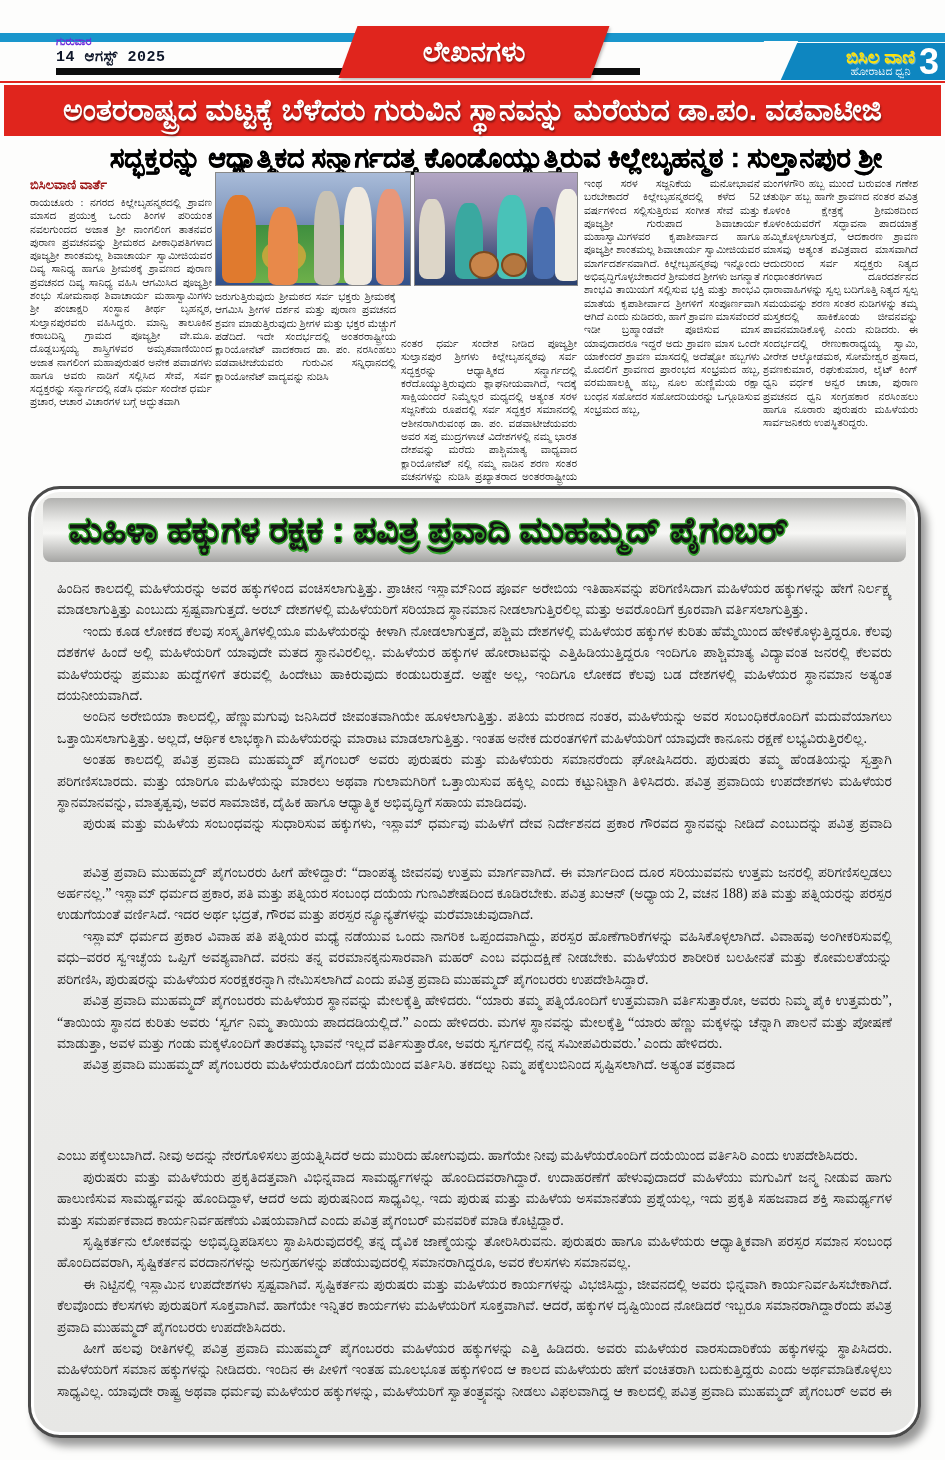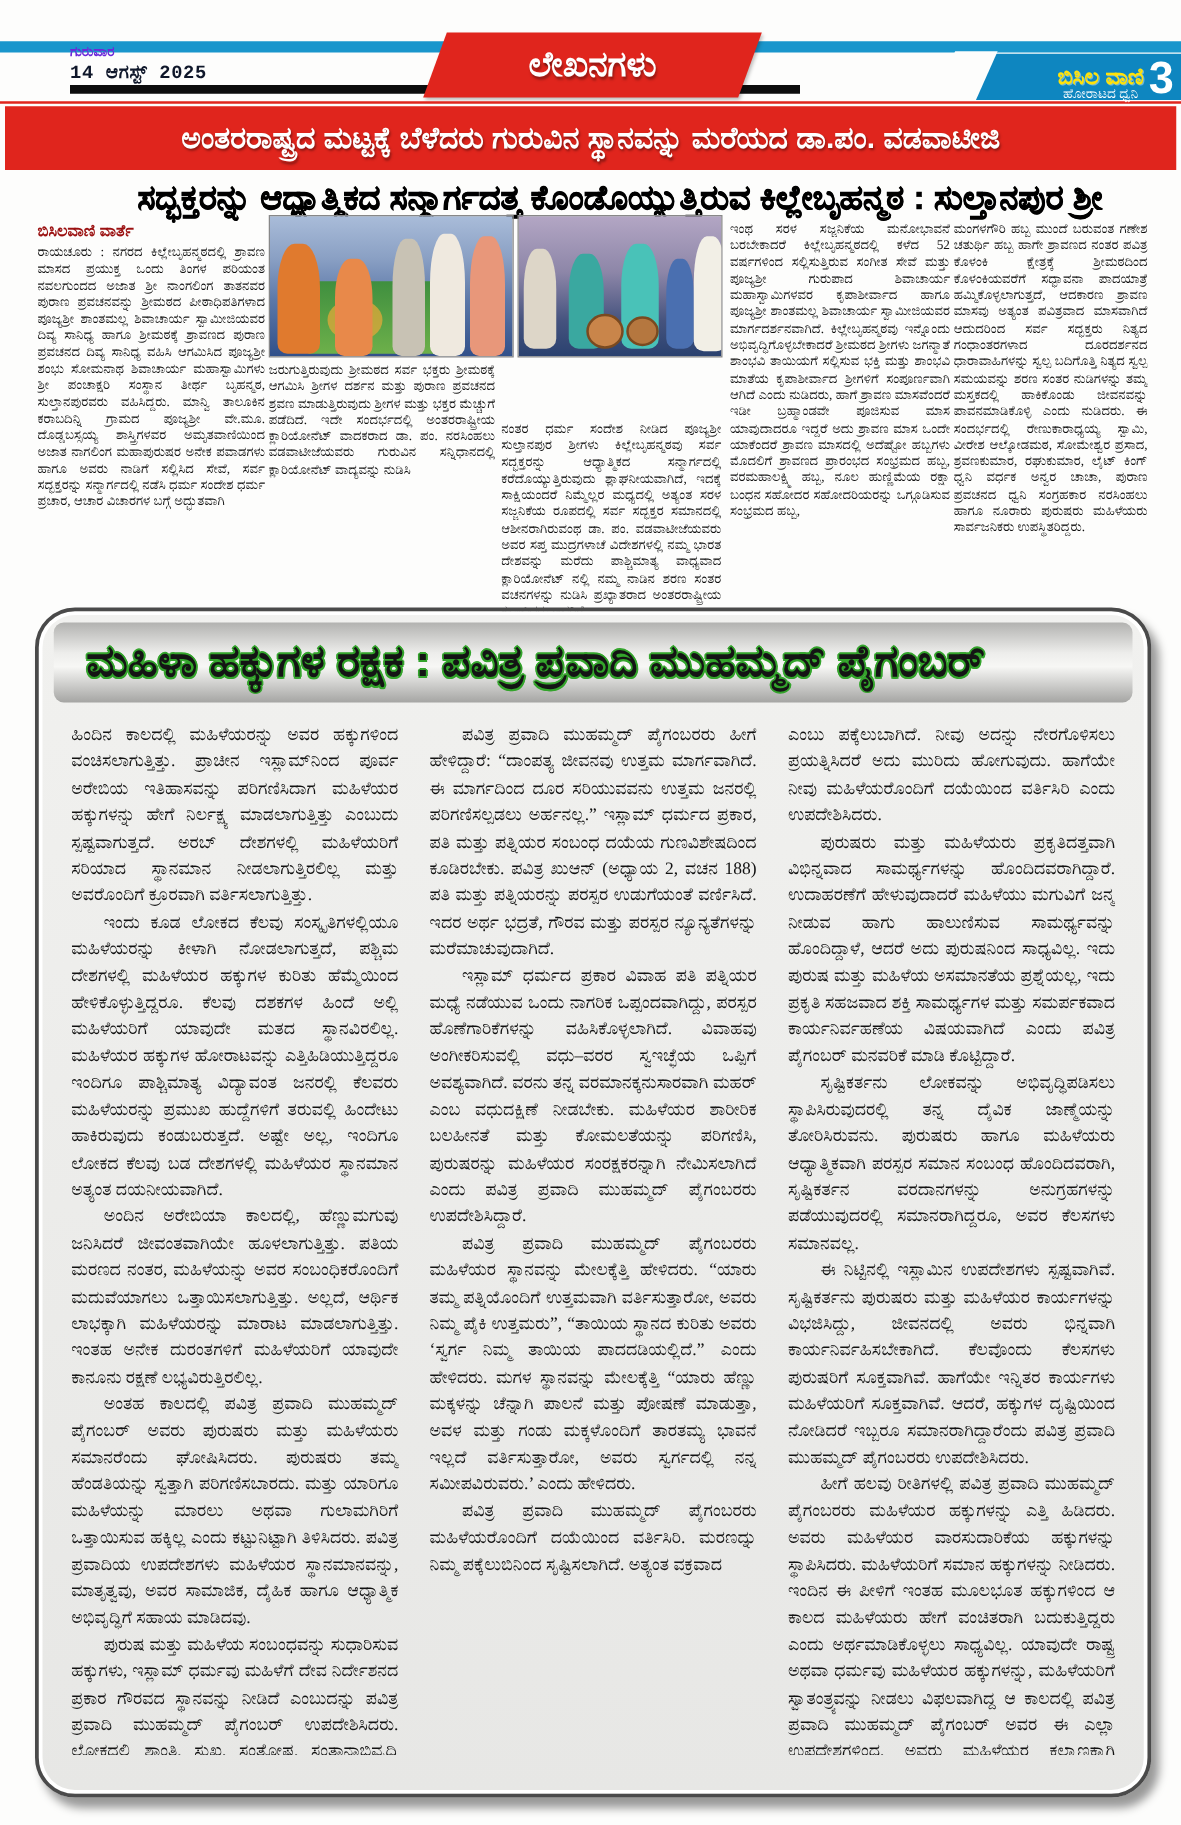--- a/index.html
+++ b/index.html
@@ -10,34 +10,34 @@
   .date-block{position:absolute;left:56px;top:36px;width:150px;}
   .weekday{color:#6d28d9;font-weight:bold;font-size:11px;font-family:Liberation Mono, monospace;}
   .date{color:#0f172a;font-weight:bold;font-size:15px;letter-spacing:.5px;font-family:Liberation Mono, monospace;}
   .black-bar{position:absolute;left:56px;top:68px;width:584px;height:7px;background:#0d0d0d;}
   .section-flag{position:absolute;left:348px;top:26px;width:252px;height:52px;background:#e0251d;
         transform:skewX(-20deg);display:flex;align-items:center;justify-content:center;
         box-shadow:2px 2px 3px rgba(0,0,0,.25);}
   .section-flag span{transform:skewX(20deg);color:#fff;font-weight:bold;font-size:28px;
         font-family:"Liberation Sans",sans-serif;text-shadow:1px 2px 2px rgba(0,0,0,.35);}
   .masthead{position:absolute;right:0;top:43px;width:176px;height:37px;background:#0e86c0;
-        display:flex;align-items:flex-end;justify-content:flex-end;padding-right:6px;box-sizing:border-box;}
+        display:flex;align-items:center;justify-content:flex-end;padding-right:6px;box-sizing:border-box;}
   .masthead::before{content:"";position:absolute;left:-14px;top:-2px;width:34px;height:41px;
         background:#fdfdfc;transform:skewX(-24deg);}
   .m-left{display:flex;flex-direction:column;align-items:center;z-index:1;}
   .m-title{color:#ffe20a;font-weight:bold;font-size:18px;font-family:"Liberation Sans",sans-serif;
         text-shadow:1px 1px 0 #ffffff66;line-height:18px;}
   .m-tag{color:#fff;font-size:11px;font-family:Liberation Serif, serif;line-height:10px;}
   .m-page{color:#fff;font-weight:bold;font-size:36px;font-family:"Liberation Sans",sans-serif;
         line-height:36px;margin-left:4px;z-index:1;}
   .red-rule{position:absolute;left:0;top:81px;width:945px;height:2px;background:#e0251d;}
   
   .main-headline{position:absolute;left:4px;top:85px;width:937px;height:51px;background:#e0251d;
         display:flex;align-items:center;justify-content:center;}
-  .main-headline span{color:#fff;font-weight:bold;font-size:24px;font-family:"Liberation Sans",sans-serif;
+  .main-headline span{color:#fff;font-weight:bold;font-size:30px;font-family:"Liberation Sans",sans-serif;
         text-shadow:1px 2px 2px rgba(0,0,0,.4);white-space:nowrap;}
   .sub-headline{position:absolute;left:4px;top:139px;width:937px;height:38px;display:flex;
         align-items:center;justify-content:center;}
   .sub-headline span{color:#000;font-weight:bold;font-size:27px;font-family:"Liberation Sans",sans-serif;
         white-space:nowrap;margin-left:47px;-webkit-text-stroke:.5px #000;}
   
   .byline{position:absolute;left:30px;top:177px;color:#9b1111;font-weight:bold;font-size:13px;
         font-family:"Liberation Sans",sans-serif;}
   .a1col{position:absolute;font-size:10.6px;line-height:13.3px;text-align:justify;overflow:hidden;}
   .a1col p{margin:0;}
@@ -59,21 +59,21 @@
         background:linear-gradient(180deg,#f1f1ef 0%,#e7e7e5 100%);
         border:3px solid #4a4a4a;border-radius:32px;
         box-shadow:6px 8px 8px rgba(0,0,0,.4), inset 0 0 0 3px #fff;}
   .a2banner{margin:9px 12px 0;height:64px;border-radius:8px;
         background:linear-gradient(180deg,#b2b2b0 0%,#ededeb 38%,#f7f7f5 55%,#a5a5a3 100%);
         display:flex;align-items:center;justify-content:flex-start;padding-left:26px;}
   .a2banner span{font-weight:800;font-size:35px;color:#141414;font-family:"Liberation Sans",sans-serif;
         white-space:nowrap;
         text-shadow:1.5px 0 0 #34a42c,-1.5px 0 0 #34a42c,0 1.5px 0 #34a42c,0 -1.5px 0 #34a42c,
                     1px 1px 0 #34a42c,-1px -1px 0 #34a42c,1px -1px 0 #34a42c,-1px 1px 0 #34a42c;}
-  .a2cols{display:flex;gap:25px;padding:16px 26px 0;height:842px;overflow:hidden;box-sizing:border-box;}
+  .a2cols{display:flex;gap:25px;padding:16px 26px 0;height:842px;overflow:hidden;box-sizing:border-box;flex-direction:column;}
   .a2col{flex:1;font-size:14px;line-height:21.4px;text-align:justify;overflow:hidden;}
   .a2col p{margin:0;text-indent:26px;}
   .a2col p.noindent{text-indent:0;}
 </style>
 </head>
 <body>
 
 <div id="page">
 
   <div class="blue-stripe"></div>
@@ -150,21 +150,21 @@
         <p class="noindent">ಹಿಂದಿನ ಕಾಲದಲ್ಲಿ ಮಹಿಳೆಯರನ್ನು ಅವರ ಹಕ್ಕುಗಳಿಂದ ವಂಚಿಸಲಾಗುತ್ತಿತ್ತು. ಪ್ರಾಚೀನ ಇಸ್ಲಾಮ್‌ನಿಂದ ಪೂರ್ವ ಅರೇಬಿಯ ಇತಿಹಾಸವನ್ನು ಪರಿಗಣಿಸಿದಾಗ ಮಹಿಳೆಯರ ಹಕ್ಕುಗಳನ್ನು ಹೇಗೆ ನಿರ್ಲಕ್ಷ್ಯ ಮಾಡಲಾಗುತ್ತಿತ್ತು ಎಂಬುದು ಸ್ಪಷ್ಟವಾಗುತ್ತದೆ. ಅರಬ್ ದೇಶಗಳಲ್ಲಿ ಮಹಿಳೆಯರಿಗೆ ಸರಿಯಾದ ಸ್ಥಾನಮಾನ ನೀಡಲಾಗುತ್ತಿರಲಿಲ್ಲ ಮತ್ತು ಅವರೊಂದಿಗೆ ಕ್ರೂರವಾಗಿ ವರ್ತಿಸಲಾಗುತ್ತಿತ್ತು.</p>
         <p>ಇಂದು ಕೂಡ ಲೋಕದ ಕೆಲವು ಸಂಸ್ಕೃತಿಗಳಲ್ಲಿಯೂ ಮಹಿಳೆಯರನ್ನು ಕೀಳಾಗಿ ನೋಡಲಾಗುತ್ತದೆ, ಪಶ್ಚಿಮ ದೇಶಗಳಲ್ಲಿ ಮಹಿಳೆಯರ ಹಕ್ಕುಗಳ ಕುರಿತು ಹೆಮ್ಮೆಯಿಂದ ಹೇಳಿಕೊಳ್ಳುತ್ತಿದ್ದರೂ. ಕೆಲವು ದಶಕಗಳ ಹಿಂದೆ ಅಲ್ಲಿ ಮಹಿಳೆಯರಿಗೆ ಯಾವುದೇ ಮತದ ಸ್ಥಾನವಿರಲಿಲ್ಲ. ಮಹಿಳೆಯರ ಹಕ್ಕುಗಳ ಹೋರಾಟವನ್ನು ಎತ್ತಿಹಿಡಿಯುತ್ತಿದ್ದರೂ ಇಂದಿಗೂ ಪಾಶ್ಚಿಮಾತ್ಯ ವಿದ್ಯಾವಂತ ಜನರಲ್ಲಿ ಕೆಲವರು ಮಹಿಳೆಯರನ್ನು ಪ್ರಮುಖ ಹುದ್ದೆಗಳಿಗೆ ತರುವಲ್ಲಿ ಹಿಂದೇಟು ಹಾಕಿರುವುದು ಕಂಡುಬರುತ್ತದೆ. ಅಷ್ಟೇ ಅಲ್ಲ, ಇಂದಿಗೂ ಲೋಕದ ಕೆಲವು ಬಡ ದೇಶಗಳಲ್ಲಿ ಮಹಿಳೆಯರ ಸ್ಥಾನಮಾನ ಅತ್ಯಂತ ದಯನೀಯವಾಗಿದೆ.</p>
         <p>ಅಂದಿನ ಅರೇಬಿಯಾ ಕಾಲದಲ್ಲಿ, ಹೆಣ್ಣುಮಗುವು ಜನಿಸಿದರೆ ಜೀವಂತವಾಗಿಯೇ ಹೂಳಲಾಗುತ್ತಿತ್ತು. ಪತಿಯ ಮರಣದ ನಂತರ, ಮಹಿಳೆಯನ್ನು ಅವರ ಸಂಬಂಧಿಕರೊಂದಿಗೆ ಮದುವೆಯಾಗಲು ಒತ್ತಾಯಿಸಲಾಗುತ್ತಿತ್ತು. ಅಲ್ಲದೆ, ಆರ್ಥಿಕ ಲಾಭಕ್ಕಾಗಿ ಮಹಿಳೆಯರನ್ನು ಮಾರಾಟ ಮಾಡಲಾಗುತ್ತಿತ್ತು. ಇಂತಹ ಅನೇಕ ದುರಂತಗಳಿಗೆ ಮಹಿಳೆಯರಿಗೆ ಯಾವುದೇ ಕಾನೂನು ರಕ್ಷಣೆ ಲಭ್ಯವಿರುತ್ತಿರಲಿಲ್ಲ.</p>
         <p>ಅಂತಹ ಕಾಲದಲ್ಲಿ ಪವಿತ್ರ ಪ್ರವಾದಿ ಮುಹಮ್ಮದ್ ಪೈಗಂಬರ್ ಅವರು ಪುರುಷರು ಮತ್ತು ಮಹಿಳೆಯರು ಸಮಾನರೆಂದು ಘೋಷಿಸಿದರು. ಪುರುಷರು ತಮ್ಮ ಹೆಂಡತಿಯನ್ನು ಸ್ವತ್ತಾಗಿ ಪರಿಗಣಿಸಬಾರದು. ಮತ್ತು ಯಾರಿಗೂ ಮಹಿಳೆಯನ್ನು ಮಾರಲು ಅಥವಾ ಗುಲಾಮಗಿರಿಗೆ ಒತ್ತಾಯಿಸುವ ಹಕ್ಕಿಲ್ಲ ಎಂದು ಕಟ್ಟುನಿಟ್ಟಾಗಿ ತಿಳಿಸಿದರು. ಪವಿತ್ರ ಪ್ರವಾದಿಯ ಉಪದೇಶಗಳು ಮಹಿಳೆಯರ ಸ್ಥಾನಮಾನವನ್ನು, ಮಾತೃತ್ವವು, ಅವರ ಸಾಮಾಜಿಕ, ದೈಹಿಕ ಹಾಗೂ ಆಧ್ಯಾತ್ಮಿಕ ಅಭಿವೃದ್ಧಿಗೆ ಸಹಾಯ ಮಾಡಿದವು.</p>
         <p>ಪುರುಷ ಮತ್ತು ಮಹಿಳೆಯ ಸಂಬಂಧವನ್ನು ಸುಧಾರಿಸುವ ಹಕ್ಕುಗಳು, ಇಸ್ಲಾಮ್ ಧರ್ಮವು ಮಹಿಳೆಗೆ ದೇವ ನಿರ್ದೇಶನದ ಪ್ರಕಾರ ಗೌರವದ ಸ್ಥಾನವನ್ನು ನೀಡಿದೆ ಎಂಬುದನ್ನು ಪವಿತ್ರ ಪ್ರವಾದಿ ಮುಹಮ್ಮದ್ ಪೈಗಂಬರ್ ಉಪದೇಶಿಸಿದರು. ಲೋಕದಲ್ಲಿ ಶಾಂತಿ, ಸುಖ, ಸಂತೋಷ, ಸಂತಾನಾಭಿವೃದ್ಧಿ ಹಾಗೂ ಪ್ರಗತಿಗಾಗಿ ಇಂತಹ ಪೀತರ ವ್ಯವಸ್ಥೆ ಅತ್ಯಾವಶ್ಯಕವಾಗಿದೆ.</p>
       </div>
       <div class="a2col">
         <p>ಪವಿತ್ರ ಪ್ರವಾದಿ ಮುಹಮ್ಮದ್ ಪೈಗಂಬರರು ಹೀಗೆ ಹೇಳಿದ್ದಾರೆ: “ದಾಂಪತ್ಯ ಜೀವನವು ಉತ್ತಮ ಮಾರ್ಗವಾಗಿದೆ. ಈ ಮಾರ್ಗದಿಂದ ದೂರ ಸರಿಯುವವನು ಉತ್ತಮ ಜನರಲ್ಲಿ ಪರಿಗಣಿಸಲ್ಪಡಲು ಅರ್ಹನಲ್ಲ.” ಇಸ್ಲಾಮ್ ಧರ್ಮದ ಪ್ರಕಾರ, ಪತಿ ಮತ್ತು ಪತ್ನಿಯರ ಸಂಬಂಧ ದಯೆಯ ಗುಣವಿಶೇಷದಿಂದ ಕೂಡಿರಬೇಕು. ಪವಿತ್ರ ಖುಆನ್ (ಅಧ್ಯಾಯ 2, ವಚನ 188) ಪತಿ ಮತ್ತು ಪತ್ನಿಯರನ್ನು ಪರಸ್ಪರ ಉಡುಗೆಯಂತೆ ವರ್ಣಿಸಿದೆ. ಇದರ ಅರ್ಥ ಭದ್ರತೆ, ಗೌರವ ಮತ್ತು ಪರಸ್ಪರ ನ್ಯೂನ್ಯತೆಗಳನ್ನು ಮರೆಮಾಚುವುದಾಗಿದೆ.</p>
         <p>ಇಸ್ಲಾಮ್ ಧರ್ಮದ ಪ್ರಕಾರ ವಿವಾಹ ಪತಿ ಪತ್ನಿಯರ ಮಧ್ಯೆ ನಡೆಯುವ ಒಂದು ನಾಗರಿಕ ಒಪ್ಪಂದವಾಗಿದ್ದು, ಪರಸ್ಪರ ಹೊಣೆಗಾರಿಕೆಗಳನ್ನು ವಹಿಸಿಕೊಳ್ಳಲಾಗಿದೆ. ವಿವಾಹವು ಅಂಗೀಕರಿಸುವಲ್ಲಿ ವಧು–ವರರ ಸ್ವಇಚ್ಛೆಯ ಒಪ್ಪಿಗೆ ಅವಶ್ಯವಾಗಿದೆ. ವರನು ತನ್ನ ವರಮಾನಕ್ಕನುಸಾರವಾಗಿ ಮಹರ್ ಎಂಬ ವಧುದಕ್ಷಿಣೆ ನೀಡಬೇಕು. ಮಹಿಳೆಯರ ಶಾರೀರಿಕ ಬಲಹೀನತೆ ಮತ್ತು ಕೋಮಲತೆಯನ್ನು ಪರಿಗಣಿಸಿ, ಪುರುಷರನ್ನು ಮಹಿಳೆಯರ ಸಂರಕ್ಷಕರನ್ನಾಗಿ ನೇಮಿಸಲಾಗಿದೆ ಎಂದು ಪವಿತ್ರ ಪ್ರವಾದಿ ಮುಹಮ್ಮದ್ ಪೈಗಂಬರರು ಉಪದೇಶಿಸಿದ್ದಾರೆ.</p>
         <p>ಪವಿತ್ರ ಪ್ರವಾದಿ ಮುಹಮ್ಮದ್ ಪೈಗಂಬರರು ಮಹಿಳೆಯರ ಸ್ಥಾನವನ್ನು ಮೇಲಕ್ಕೆತ್ತಿ ಹೇಳಿದರು. “ಯಾರು ತಮ್ಮ ಪತ್ನಿಯೊಂದಿಗೆ ಉತ್ತಮವಾಗಿ ವರ್ತಿಸುತ್ತಾರೋ, ಅವರು ನಿಮ್ಮ ಪೈಕಿ ಉತ್ತಮರು”, “ತಾಯಿಯ ಸ್ಥಾನದ ಕುರಿತು ಅವರು ‘ಸ್ವರ್ಗ ನಿಮ್ಮ ತಾಯಿಯ ಪಾದದಡಿಯಲ್ಲಿದೆ.” ಎಂದು ಹೇಳಿದರು. ಮಗಳ ಸ್ಥಾನವನ್ನು ಮೇಲಕ್ಕೆತ್ತಿ “ಯಾರು ಹೆಣ್ಣು ಮಕ್ಕಳನ್ನು ಚೆನ್ನಾಗಿ ಪಾಲನೆ ಮತ್ತು ಪೋಷಣೆ ಮಾಡುತ್ತಾ, ಅವಳ ಮತ್ತು ಗಂಡು ಮಕ್ಕಳೊಂದಿಗೆ ತಾರತಮ್ಯ ಭಾವನೆ ಇಲ್ಲದೆ ವರ್ತಿಸುತ್ತಾರೋ, ಅವರು ಸ್ವರ್ಗದಲ್ಲಿ ನನ್ನ ಸಮೀಪವಿರುವರು.’ ಎಂದು ಹೇಳಿದರು.</p>
-        <p>ಪವಿತ್ರ ಪ್ರವಾದಿ ಮುಹಮ್ಮದ್ ಪೈಗಂಬರರು ಮಹಿಳೆಯರೊಂದಿಗೆ ದಯೆಯಿಂದ ವರ್ತಿಸಿರಿ. ಮರಣದ್ನು ನಿಮ್ಮ ಪಕ್ಕೆಲುಬಿನಿಂದ ಸೃಷ್ಟಿಸಲಾಗಿದೆ. ಅತ್ಯಂತ ವಕ್ರವಾದ</p>
+        <p>ಪವಿತ್ರ ಪ್ರವಾದಿ ಮುಹಮ್ಮದ್ ಪೈಗಂಬರರು ಮಹಿಳೆಯರೊಂದಿಗೆ ದಯೆಯಿಂದ ವರ್ತಿಸಿರಿ. ತಕದಲ್ನು ನಿಮ್ಮ ಪಕ್ಕೆಲುಬಿನಿಂದ ಸೃಷ್ಟಿಸಲಾಗಿದೆ. ಅತ್ಯಂತ ವಕ್ರವಾದ</p>
       </div>
       <div class="a2col">
         <p class="noindent">ಎಂಬು ಪಕ್ಕೆಲುಬಾಗಿದೆ. ನೀವು ಅದನ್ನು ನೇರಗೊಳಿಸಲು ಪ್ರಯತ್ನಿಸಿದರೆ ಅದು ಮುರಿದು ಹೋಗುವುದು. ಹಾಗೆಯೇ ನೀವು ಮಹಿಳೆಯರೊಂದಿಗೆ ದಯೆಯಿಂದ ವರ್ತಿಸಿರಿ ಎಂದು ಉಪದೇಶಿಸಿದರು.</p>
         <p>ಪುರುಷರು ಮತ್ತು ಮಹಿಳೆಯರು ಪ್ರಕೃತಿದತ್ತವಾಗಿ ವಿಭಿನ್ನವಾದ ಸಾಮರ್ಥ್ಯಗಳನ್ನು ಹೊಂದಿದವರಾಗಿದ್ದಾರೆ. ಉದಾಹರಣೆಗೆ ಹೇಳುವುದಾದರೆ ಮಹಿಳೆಯು ಮಗುವಿಗೆ ಜನ್ಮ ನೀಡುವ ಹಾಗು ಹಾಲುಣಿಸುವ ಸಾಮರ್ಥ್ಯವನ್ನು ಹೊಂದಿದ್ದಾಳೆ, ಆದರೆ ಅದು ಪುರುಷನಿಂದ ಸಾಧ್ಯವಿಲ್ಲ. ಇದು ಪುರುಷ ಮತ್ತು ಮಹಿಳೆಯ ಅಸಮಾನತೆಯ ಪ್ರಶ್ನೆಯಲ್ಲ, ಇದು ಪ್ರಕೃತಿ ಸಹಜವಾದ ಶಕ್ತಿ ಸಾಮರ್ಥ್ಯಗಳ ಮತ್ತು ಸಮರ್ಪಕವಾದ ಕಾರ್ಯನಿರ್ವಹಣೆಯ ವಿಷಯವಾಗಿದೆ ಎಂದು ಪವಿತ್ರ ಪೈಗಂಬರ್ ಮನವರಿಕೆ ಮಾಡಿ ಕೊಟ್ಟಿದ್ದಾರೆ.</p>
         <p>ಸೃಷ್ಟಿಕರ್ತನು ಲೋಕವನ್ನು ಅಭಿವೃದ್ಧಿಪಡಿಸಲು ಸ್ಥಾಪಿಸಿರುವುದರಲ್ಲಿ ತನ್ನ ದೈವಿಕ ಜಾಣ್ಮೆಯನ್ನು ತೋರಿಸಿರುವನು. ಪುರುಷರು ಹಾಗೂ ಮಹಿಳೆಯರು ಆಧ್ಯಾತ್ಮಿಕವಾಗಿ ಪರಸ್ಪರ ಸಮಾನ ಸಂಬಂಧ ಹೊಂದಿದವರಾಗಿ, ಸೃಷ್ಟಿಕರ್ತನ ವರದಾನಗಳನ್ನು ಅನುಗ್ರಹಗಳನ್ನು ಪಡೆಯುವುದರಲ್ಲಿ ಸಮಾನರಾಗಿದ್ದರೂ, ಅವರ ಕೆಲಸಗಳು ಸಮಾನವಲ್ಲ.</p>
         <p>ಈ ನಿಟ್ಟಿನಲ್ಲಿ ಇಸ್ಲಾಮಿನ ಉಪದೇಶಗಳು ಸ್ಪಷ್ಟವಾಗಿವೆ. ಸೃಷ್ಟಿಕರ್ತನು ಪುರುಷರು ಮತ್ತು ಮಹಿಳೆಯರ ಕಾರ್ಯಗಳನ್ನು ವಿಭಜಿಸಿದ್ದು, ಜೀವನದಲ್ಲಿ ಅವರು ಭಿನ್ನವಾಗಿ ಕಾರ್ಯನಿರ್ವಹಿಸಬೇಕಾಗಿದೆ. ಕೆಲವೊಂದು ಕೆಲಸಗಳು ಪುರುಷರಿಗೆ ಸೂಕ್ತವಾಗಿವೆ. ಹಾಗೆಯೇ ಇನ್ನಿತರ ಕಾರ್ಯಗಳು ಮಹಿಳೆಯರಿಗೆ ಸೂಕ್ತವಾಗಿವೆ. ಆದರೆ, ಹಕ್ಕುಗಳ ದೃಷ್ಟಿಯಿಂದ ನೋಡಿದರೆ ಇಬ್ಬರೂ ಸಮಾನರಾಗಿದ್ದಾರೆಂದು ಪವಿತ್ರ ಪ್ರವಾದಿ ಮುಹಮ್ಮದ್ ಪೈಗಂಬರರು ಉಪದೇಶಿಸಿದರು.</p>
         <p>ಹೀಗೆ ಹಲವು ರೀತಿಗಳಲ್ಲಿ ಪವಿತ್ರ ಪ್ರವಾದಿ ಮುಹಮ್ಮದ್ ಪೈಗಂಬರರು ಮಹಿಳೆಯರ ಹಕ್ಕುಗಳನ್ನು ಎತ್ತಿ ಹಿಡಿದರು. ಅವರು ಮಹಿಳೆಯರ ವಾರಸುದಾರಿಕೆಯ ಹಕ್ಕುಗಳನ್ನು ಸ್ಥಾಪಿಸಿದರು. ಮಹಿಳೆಯರಿಗೆ ಸಮಾನ ಹಕ್ಕುಗಳನ್ನು ನೀಡಿದರು. ಇಂದಿನ ಈ ಪೀಳಿಗೆ ಇಂತಹ ಮೂಲಭೂತ ಹಕ್ಕುಗಳಿಂದ ಆ ಕಾಲದ ಮಹಿಳೆಯರು ಹೇಗೆ ವಂಚಿತರಾಗಿ ಬದುಕುತ್ತಿದ್ದರು ಎಂದು ಅರ್ಥಮಾಡಿಕೊಳ್ಳಲು ಸಾಧ್ಯವಿಲ್ಲ. ಯಾವುದೇ ರಾಷ್ಟ್ರ ಅಥವಾ ಧರ್ಮವು ಮಹಿಳೆಯರ ಹಕ್ಕುಗಳನ್ನು, ಮಹಿಳೆಯರಿಗೆ ಸ್ವಾತಂತ್ರ್ಯವನ್ನು ನೀಡಲು ವಿಫಲವಾಗಿದ್ದ ಆ ಕಾಲದಲ್ಲಿ ಪವಿತ್ರ ಪ್ರವಾದಿ ಮುಹಮ್ಮದ್ ಪೈಗಂಬರ್ ಅವರ ಈ ಎಲ್ಲಾ ಉಪದೇಶಗಳಿಂದ, ಅವರು ಮಹಿಳೆಯರ ಕಲ್ಯಾಣಕ್ಕಾಗಿ ನಿಜವಾದ ಪರಿವಾಹಕರಾಗಿದ್ದರೆಂದು ಸ್ಪಷ್ಟವಾಗುತ್ತದೆ.</p>
 
       </div>
     </div>

